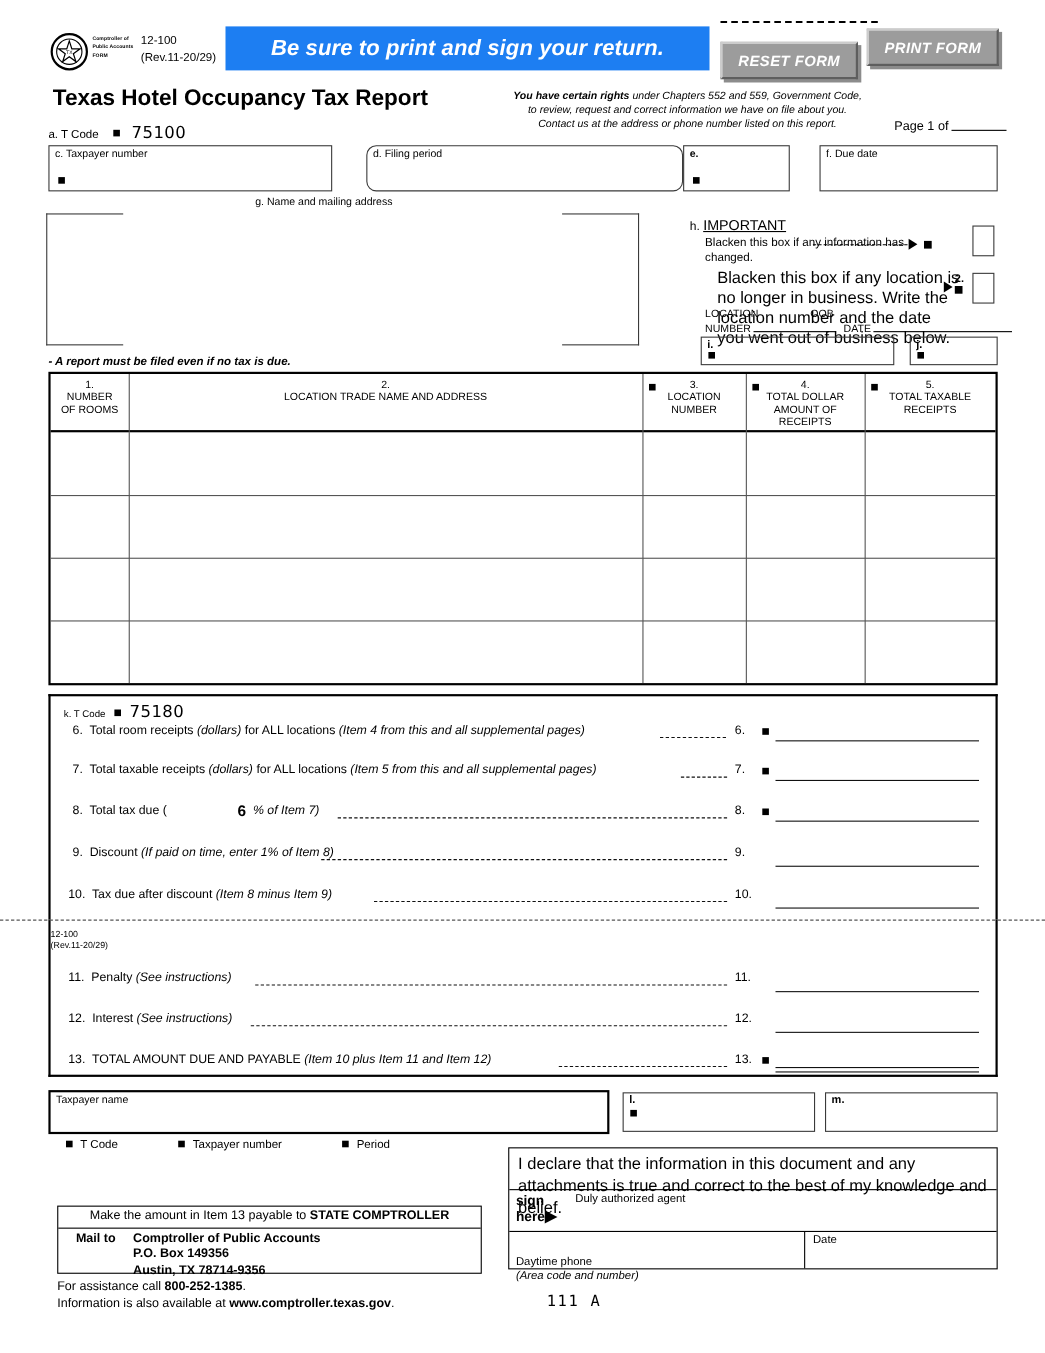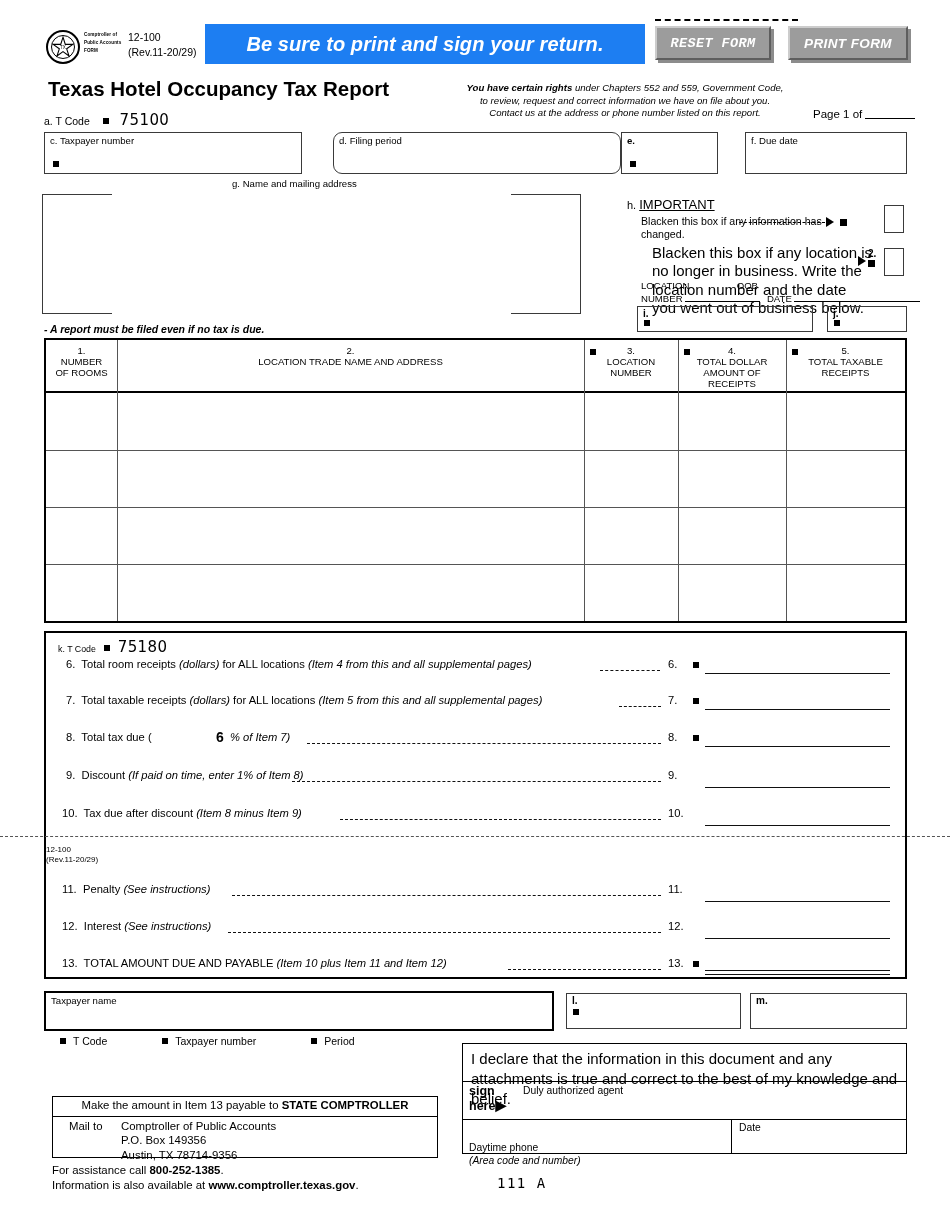--- a/index.html
+++ b/index.html
@@ -41,21 +41,21 @@
     border-top:2px dashed #000; }
   .formbtn {
     height:34px; background:#9c9c9c;
     border-top:2px solid #cccccc; border-left:2px solid #cccccc;
     border-right:2px solid #5e5e5e; border-bottom:2px solid #5e5e5e;
     box-shadow:3px 3px 0 rgba(0,0,0,.45);
     display:flex; align-items:center; justify-content:center;
     color:#ffffff; font-weight:bold; font-style:italic; font-size:13.5px;
     letter-spacing:.4px;
   }
-  #reset-btn { left:655px; top:26px; width:116px;font-family:Liberation Mono, monospace; }
+  #reset-btn { left:655px; top:38px; width:125px; }
   #print-btn { left:788px; top:26px; width:120px; }
 
   #title { left:48px; top:77px; font-size:20.5px; font-weight:bold; }
 
   #rights { left:430px; top:82px; width:390px;
     font-size:9.6px; font-style:italic; line-height:1.32; text-align:center; }
   #rights b { font-style:italic; }
 
   #page-of { left:813px; top:108px; font-size:11.5px; }
   #page-of .ul { display:inline-block; width:50px; border-bottom:1px solid #000;
@@ -153,21 +153,21 @@
   #dphone { position:absolute; left:6px; top:2px; font-size:10.3px; line-height:1.25;margin-top:20px; }
   #dphone i { font-style:italic; }
   #datecell { position:absolute; left:268px; top:0; width:177px; height:100%;
      border-left:1.5px solid #000; }
   #datecell span { position:absolute; left:7px; top:2px; font-size:10.3px; }
 
   #paybox { left:52px; top:1096px; width:386px; height:62px; border:1.5px solid #000; }
   #paybox .pr1 { position:absolute; left:0; top:0; width:100%; height:20px;
      border-bottom:1px solid #000; text-align:center; font-size:11.4px; padding-top:2px; }
   #paybox .pr2 { position:absolute; left:0; top:20px; width:100%; height:41px;
-     font-size:11.4px; line-height:1.27; padding:2px 0 0 68px; }
+     font-size:11.4px; line-height:1.27; padding:2px 0 0 68px;font-weight:bold; }
   #assist { left:52px; top:1163px; width:386px; text-align:left;
      font-size:11.4px; line-height:1.3; }
   #ocr { left:497px; top:1175px; font-family:"DejaVu Sans Mono", monospace;
      font-size:14px; letter-spacing:1.5px; }
 </style>
 </head>
 <body>
 
 <div class="abs" id="seal">
   <svg width="26" height="26" viewBox="0 0 26 26">

